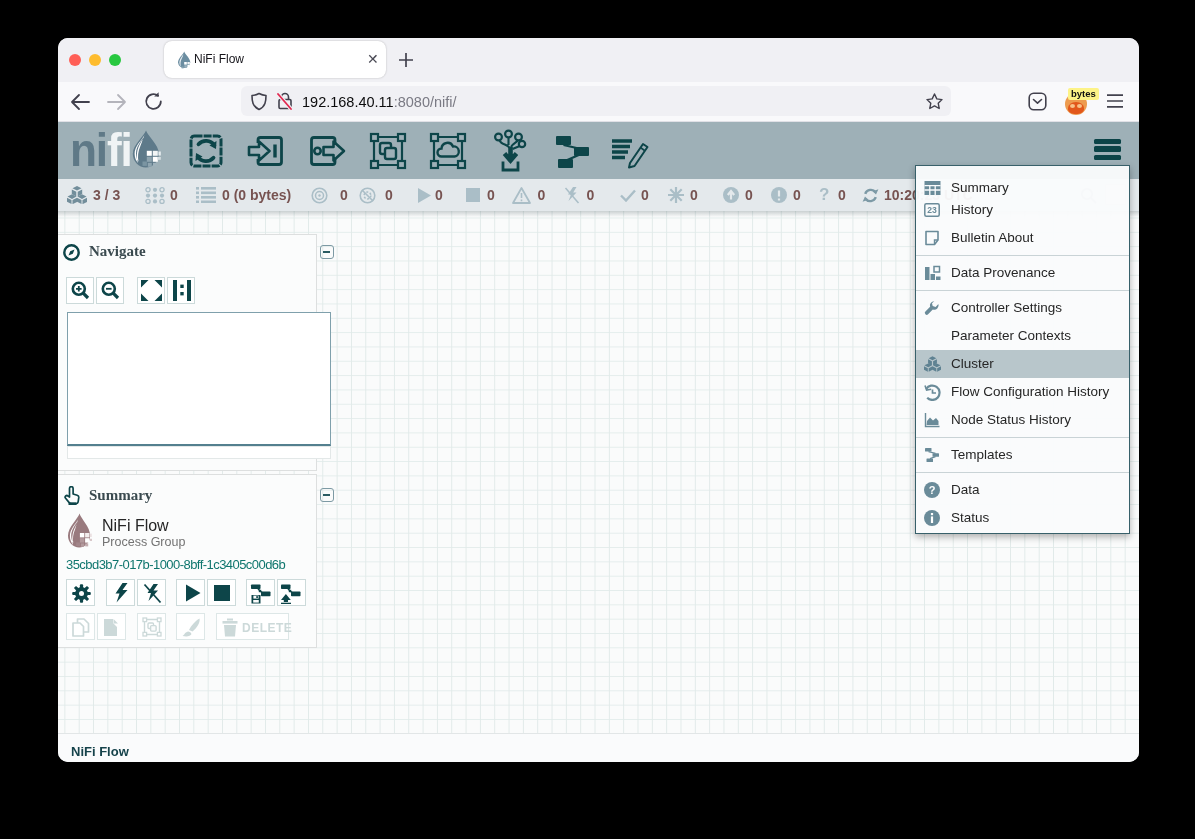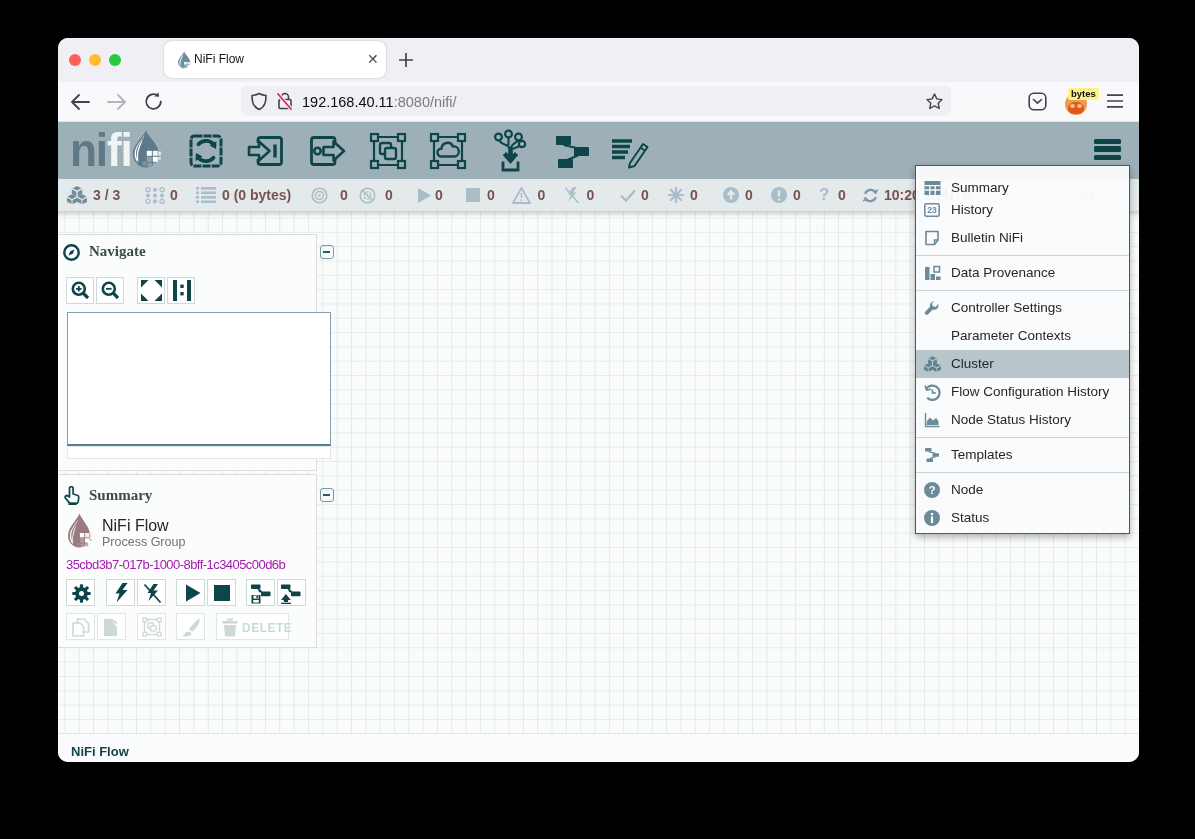--- a/index.html
+++ b/index.html
@@ -332,21 +332,21 @@
         <rect x="12.9" y="25.2" width="4.4" height="4.4" fill="#b39a9d"></rect>
         <rect x="18.1" y="25.2" width="4.4" height="4.4" fill="#fff"></rect>
         <rect x="23" y="20.6" width="1.8" height="3.4" fill="#eae0e1"></rect>
         <rect x="9.2" y="29.4" width="3.8" height="3.8" fill="#a28589"></rect>
         <rect x="13.8" y="30.4" width="3.4" height="3.4" fill="#b39a9d"></rect>
         <rect x="18.2" y="30.4" width="3" height="3" fill="#c2acaf"></rect>
         <rect x="23" y="25.8" width="2.2" height="2.2" fill="#d8c8ca"></rect>
     </svg>
     <div style="position:absolute;left:44px;top:42px;font-size:16px;color:#262626;">NiFi Flow</div>
     <div style="position:absolute;left:44px;top:60px;font-size:12.5px;color:#737373;">Process Group</div>
-    <div style="position:absolute;left:8px;top:82px;font-size:13px;color:#a21caf;letter-spacing:-0.55px;">35cbd3b7-017b-1000-8bff-1c3405c00d6b</div>
+    <div style="position:absolute;left:8px;top:82px;font-size:13px;color:#0f766e;letter-spacing:-0.55px;">35cbd3b7-017b-1000-8bff-1c3405c00d6b</div>
     <div class="opbtn" style="left:8px;top:104px;">
         <svg style="position:absolute;left:5px;top:4px;" width="19" height="19" viewBox="0 0 19 19">
           <g fill="#0d4549">
             <circle cx="9.5" cy="9.5" r="6.4"></circle>
             <g>
               <rect x="7.9" y="0.2" width="3.2" height="4.5" rx="1"></rect>
               <rect x="7.9" y="14.3" width="3.2" height="4.5" rx="1"></rect>
               <rect x="0.2" y="7.9" width="4.5" height="3.2" rx="1"></rect>
               <rect x="14.3" y="7.9" width="4.5" height="3.2" rx="1"></rect>
               <rect x="7.9" y="0.2" width="3.2" height="4.5" rx="1" transform="rotate(45 9.5 9.5)"></rect>
@@ -455,21 +455,21 @@
           <rect x="0.8" y="1.8" width="14.4" height="12.4" rx="1.5" fill="none" stroke="#6a8b99" stroke-width="1.5"></rect>
           <text x="8" y="11.4" text-anchor="middle" font-size="8.6" font-weight="bold" fill="#6a8b99" font-family="Liberation Sans">23</text>
         </svg>
         <span>History</span>
       </div>
     <div class="mi" style="top:58px;">
         <svg width="16" height="16" viewBox="0 0 16 16">
           <path d="M2 1.5 H14 V10 L10.5 14.5 H2 Z" fill="none" stroke="#6a8b99" stroke-width="1.6" stroke-linejoin="round"></path>
           <path d="M10.5 14.5 V10 H14" fill="none" stroke="#6a8b99" stroke-width="1.4"></path>
         </svg>
-        <span>Bulletin NiFi</span>
+        <span>Bulletin About</span>
       </div>
     <div class="msep" style="top:89px;"></div>
     <div class="mi" style="top:93px;">
         <svg width="17" height="17" viewBox="0 0 17 17" fill="#6a8b99">
           <path d="M1 2 H5.5 V15 H1 Z M6.5 9 H11 V15 H6.5 Z M12 11.5 H16.5 V15 H12 Z"></path>
           <rect x="10" y="1.5" width="5.5" height="5.5" fill="none" stroke="#6a8b99" stroke-width="1.5"></rect>
         </svg>
         <span>Data Provenance</span>
       </div>
     <div class="msep" style="top:124px;"></div>
@@ -512,21 +512,21 @@
           <path d="M4.5 4.6 L11.5 6.4 M11.5 9.6 L6 11.6" stroke="#6a8b99" stroke-width="1.2"></path>
         </svg>
         <span>Templates</span>
       </div>
     <div class="msep" style="top:306px;"></div>
     <div class="mi" style="top:310px;">
         <svg width="16" height="16" viewBox="0 0 16 16">
           <circle cx="8" cy="8" r="8" fill="#6a8b99"></circle>
           <text x="8" y="12" text-anchor="middle" font-size="11" font-weight="bold" fill="#fff" font-family="Liberation Sans">?</text>
         </svg>
-        <span>Node</span>
+        <span>Data</span>
       </div>
     <div class="mi" style="top:338px;">
         <svg width="16" height="16" viewBox="0 0 16 16">
           <circle cx="8" cy="8" r="8" fill="#6a8b99"></circle>
           <rect x="6.9" y="3" width="2.2" height="2.2" fill="#fff"></rect>
           <rect x="6.9" y="6.4" width="2.2" height="6.6" fill="#fff"></rect>
         </svg>
         <span>Status</span>
       </div>
   </div>

